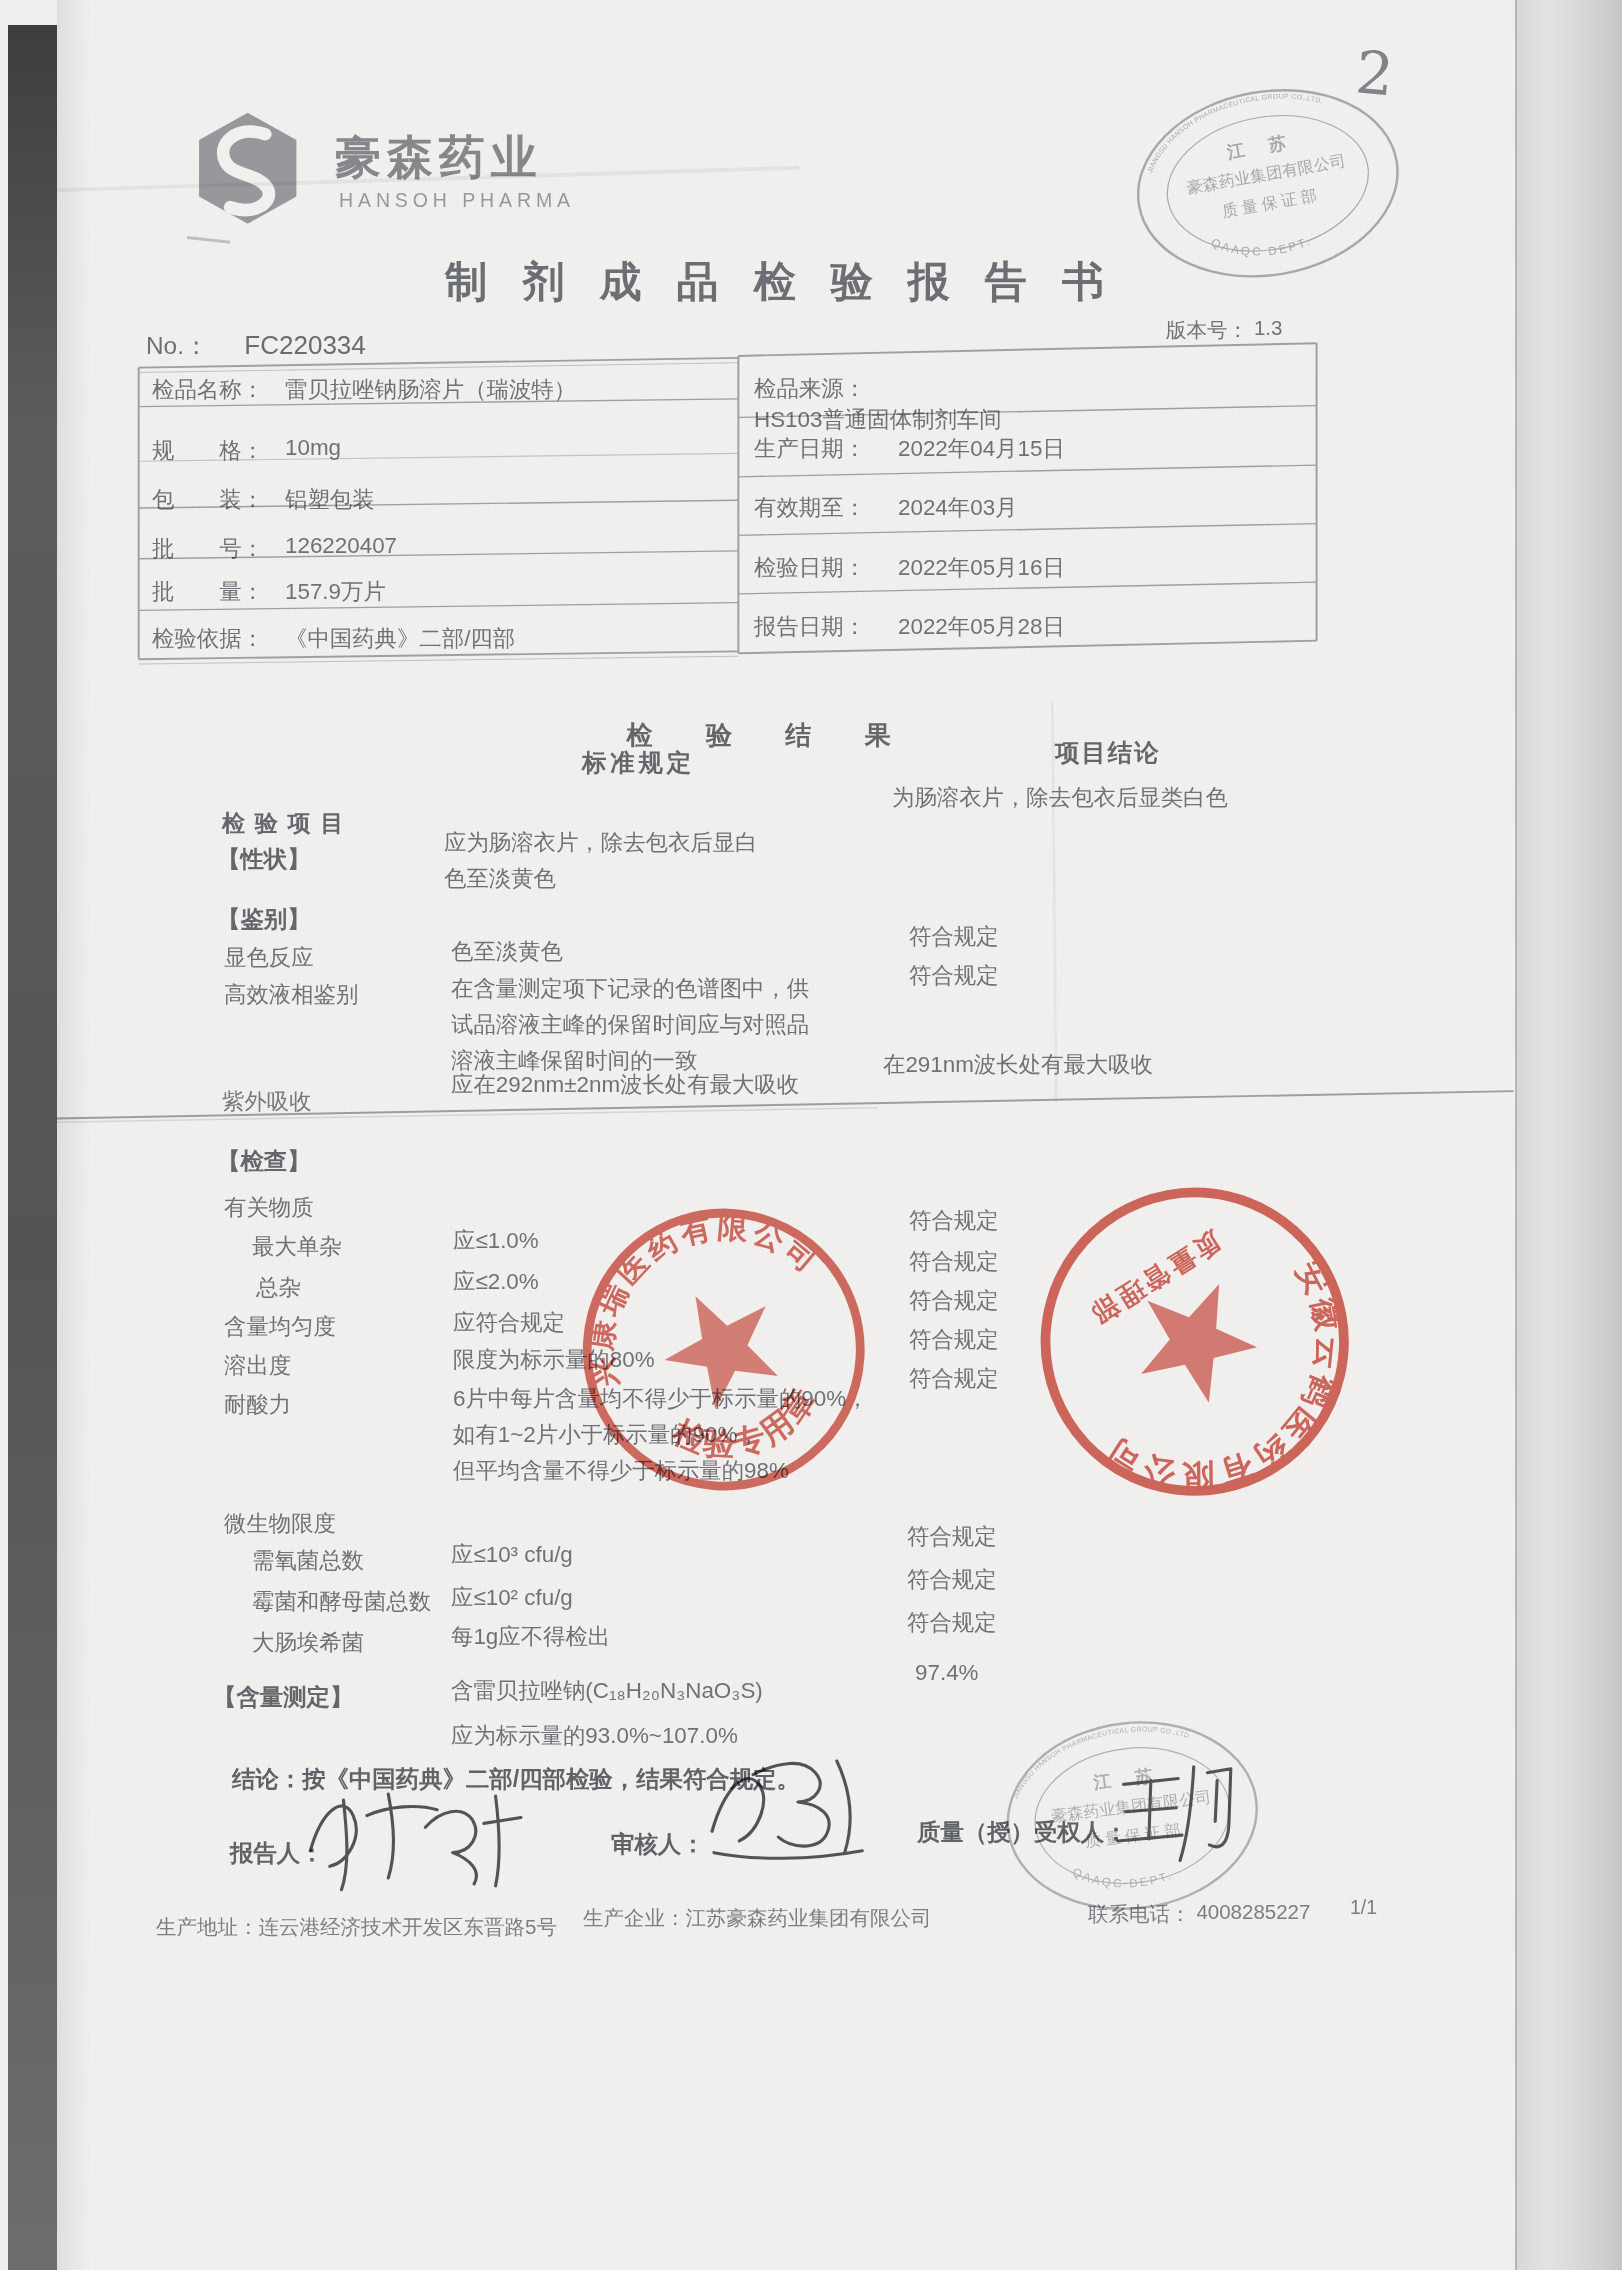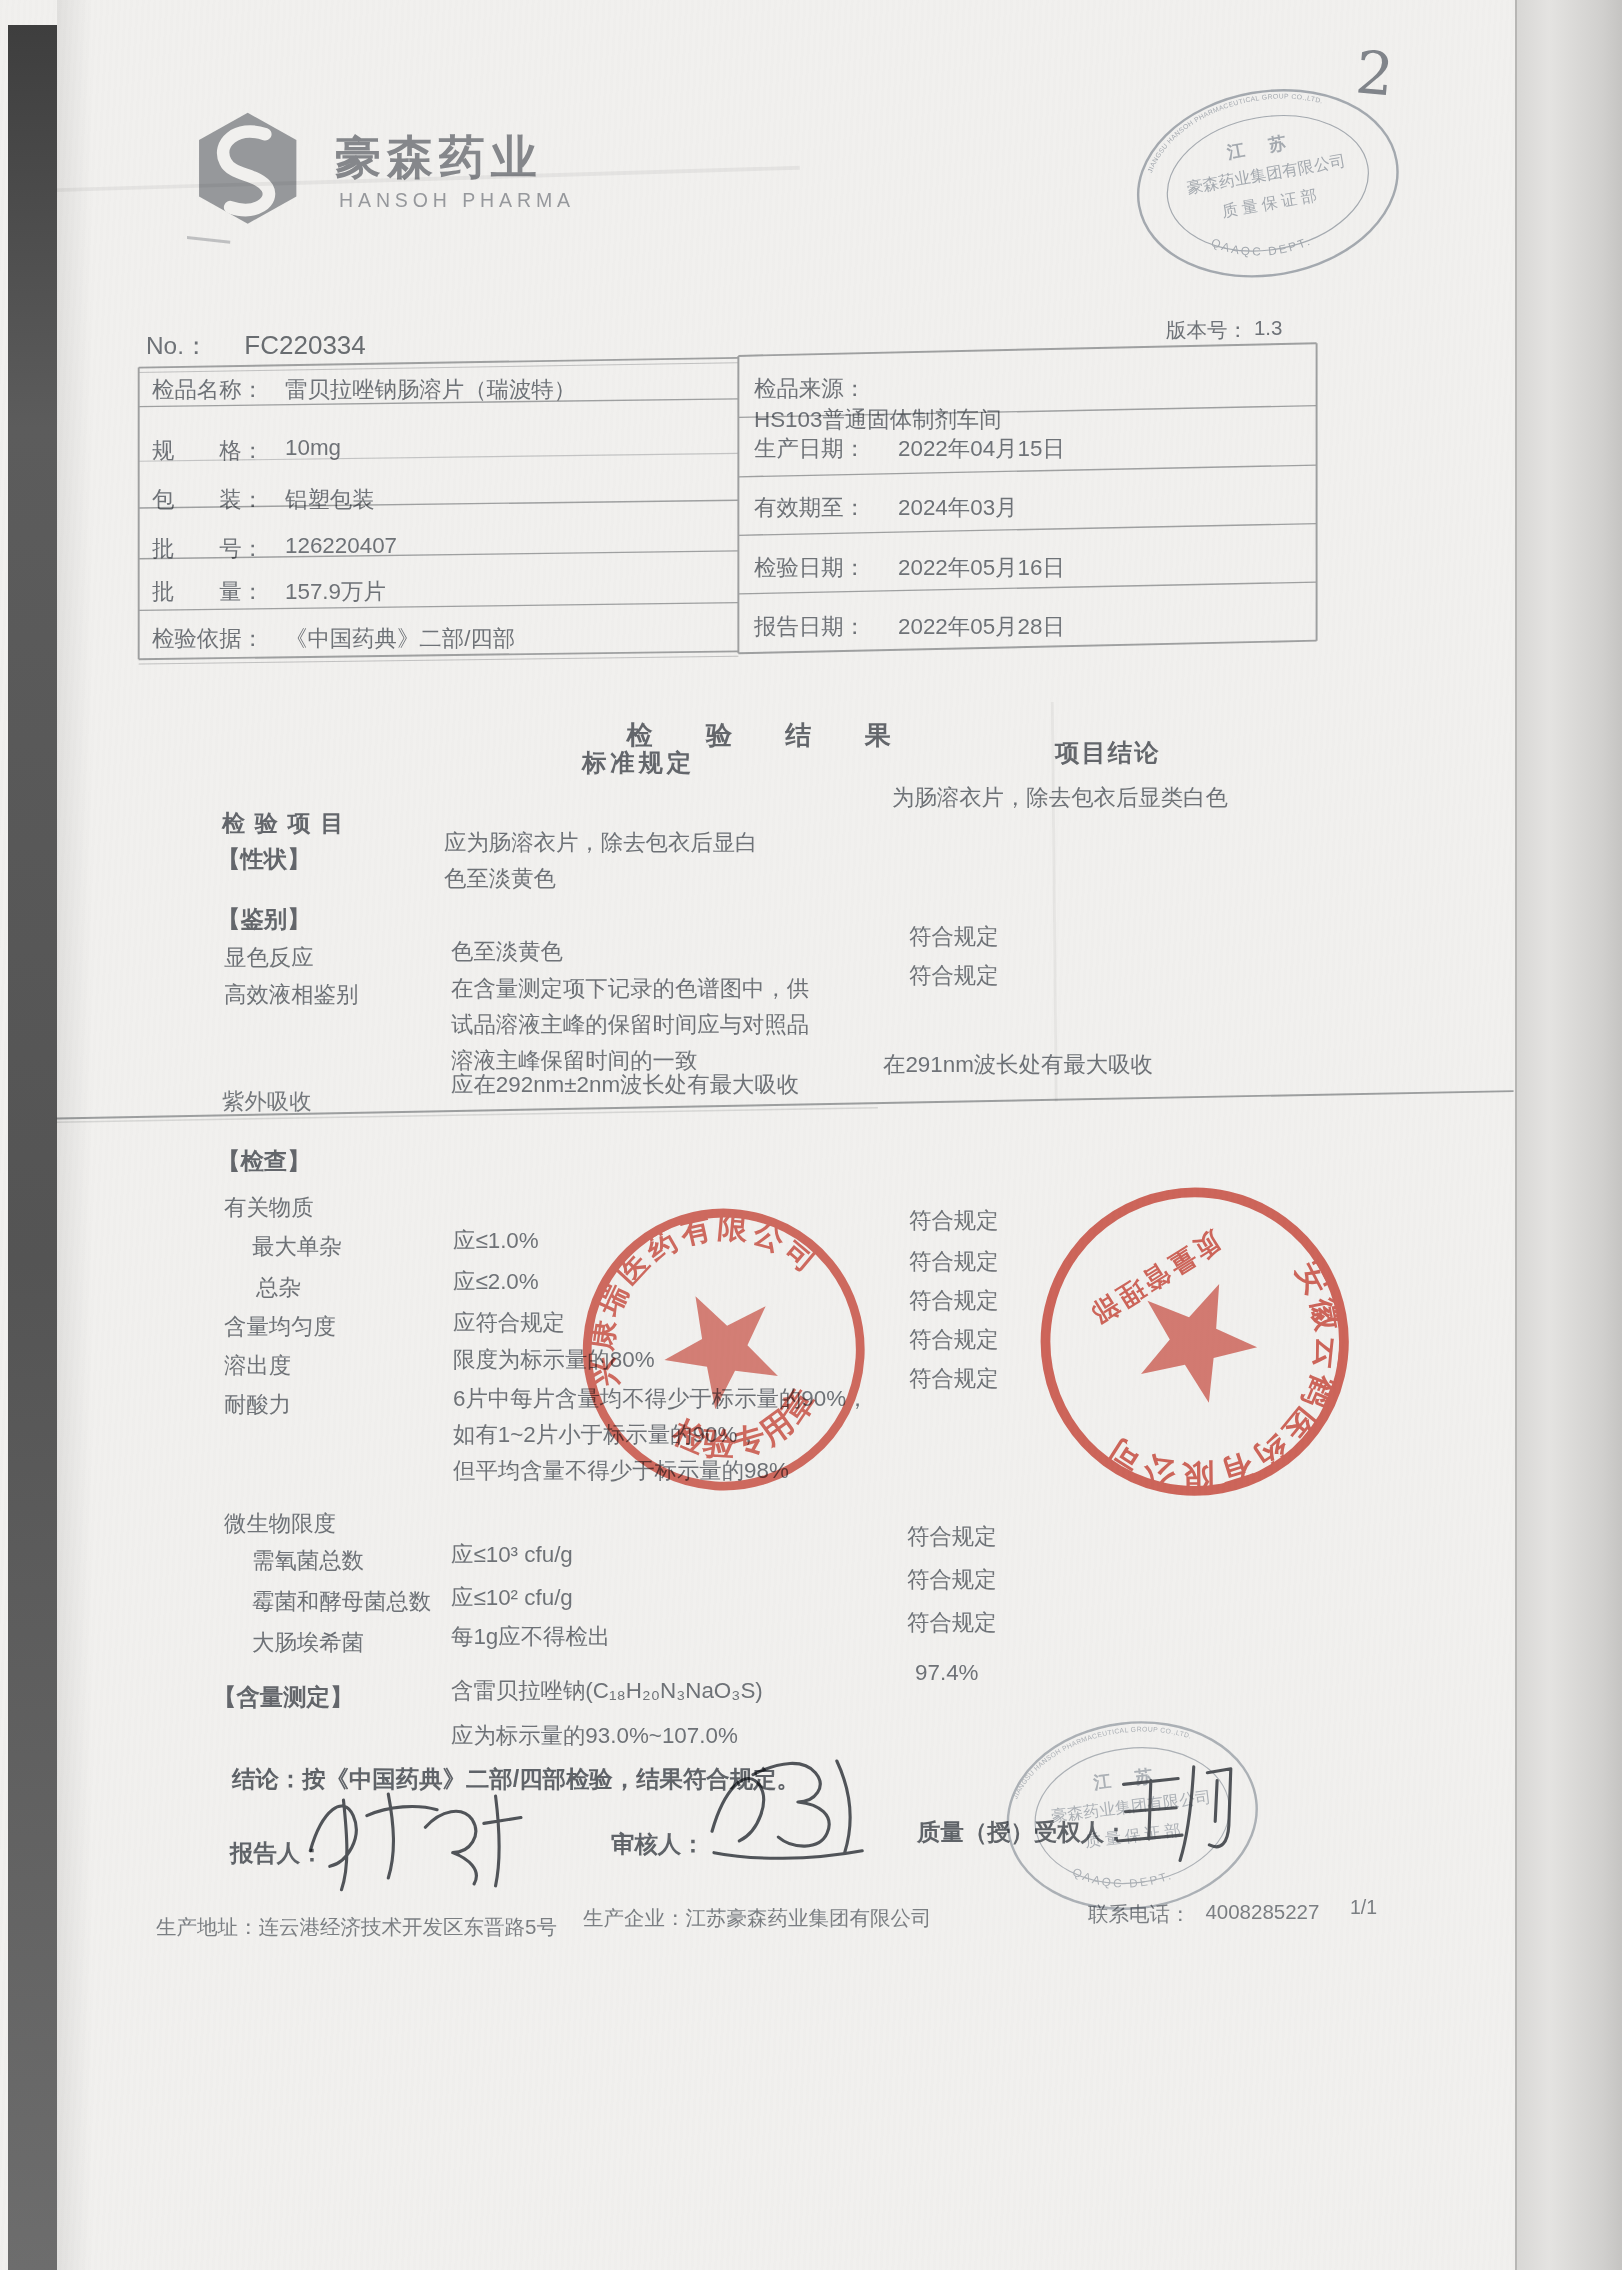--- a/index.html
+++ b/index.html
@@ -45,20 +45,21 @@
   <div class="t" style="left:1356px;top:39px;font-size:59px;color:#80848a;transform:rotate(5deg);font-family:'DejaVu Serif',serif;">2</div>
 
   <svg class="abs" style="left:187px;top:105px;" width="137" height="146" viewBox="0 0 140 150">
     <path d="M62,8 L112,36 L112,94 L62,122 L12,94 L12,36 Z" fill="#8e9094" opacity="0.92"></path>
     <path d="M80,30 C50,20 30,40 39,58 C46,73 72,70 82,85 C90,99 70,114 44,105" stroke="#f1f0ee" stroke-width="13" fill="none" stroke-linecap="round"></path>
     <path d="M-2,136 L44,141" stroke="#a9abae" stroke-width="3" fill="none" opacity="0.7"></path>
   </svg>
   <div class="t" style="left:335px;top:127px;font-size:46px;font-weight:700;letter-spacing:5.9px;color:#85878b;">豪森药业</div>
   <div class="t" style="left:339px;top:189px;font-size:19.5px;letter-spacing:4.9px;color:#96989c;">HANSOH PHARMA</div>
 
+  <div class="t hdr" style="left:410px;top:254px;width:741px;text-align:center;font-size:42px;letter-spacing:11.7px;white-space:nowrap;color:#6b6e73;">制 剂 成 品 检 验 报 告 书</div>
 
   <div class="row" style="left:1166px;top:316px;font-size:20.5px;">
     <span>版本号：</span>
     <span style="margin-left:5.9px;">1.3</span>
   </div>
 
   <div class="row" style="left:146px;top:330px;font-size:24.4px;">
     <span>No.：</span>
     <span style="margin-left:36px;font-size:26px;color:#686c70;">FC220334</span>
   </div>
@@ -188,21 +189,21 @@
   <div class="t ink-dark" style="left:917px;top:1816px;font-size:23.4px;font-weight:600;">质量（授）受权人：</div>
 
   <div class="row" style="left:156px;top:1913px;font-size:20.5px;color:#7a7e82;">
     <span>生产地址：</span>
     <span>连云港经济技术开发区东晋路5号</span>
   </div>
   <div class="row" style="left:583px;top:1904px;font-size:20.5px;color:#7a7e82;">
     <span>生产企业：</span>
     <span>江苏豪森药业集团有限公司</span>
   </div>
-  <div class="row" style="left:1088px;top:1900px;font-size:20.5px;color:#7a7e82;gap:9px;">
+  <div class="row" style="left:1088px;top:1900px;font-size:20.5px;color:#7a7e82;">
     <span>联系电话：</span>
     <span style="margin-left:5.9px;">4008285227</span>
   </div>
   <div class="t" style="left:1350px;top:1896px;font-size:19.5px;color:#7a7e82;">1/1</div>
 
   <svg id="overlay" width="1623" height="2270" viewBox="0 0 1664 2328">
     <defs>
       <path id="arcA" d="M -108,40 A 115,115 0 1 1 108,40"></path>
       <path id="arcB" d="M -84,64 A 102,102 0 0 0 84,64"></path>
       <path id="arcC" d="M -120,42 A 127,127 0 1 1 120,42"></path>

